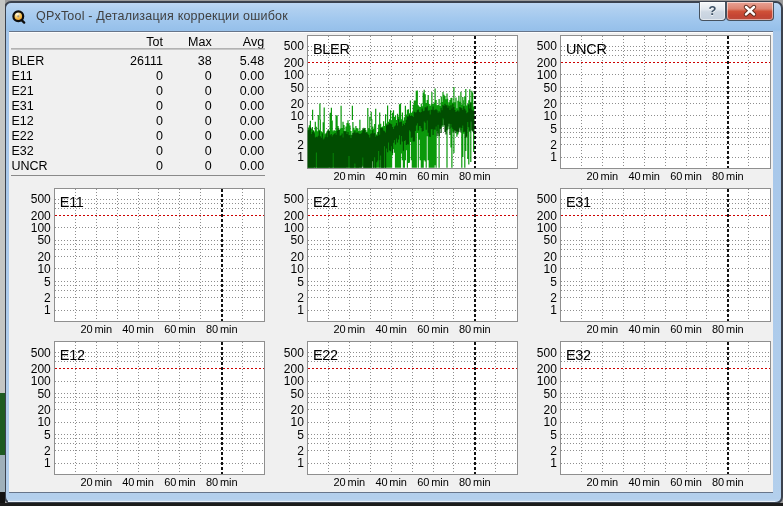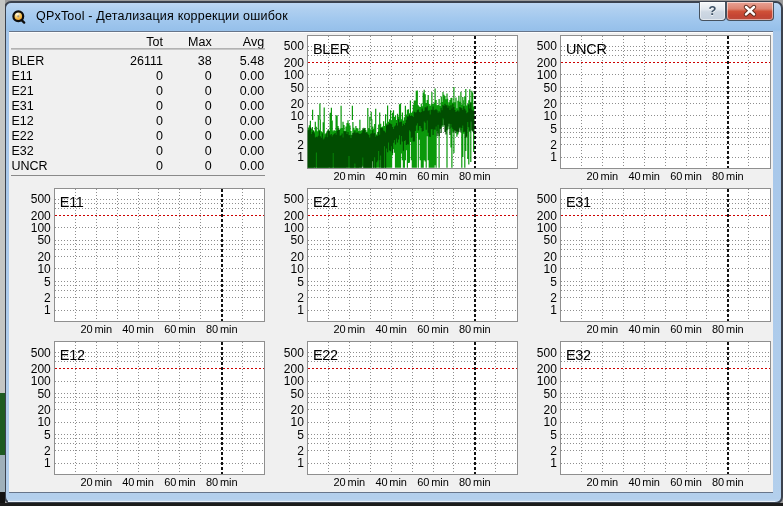--- a/index.html
+++ b/index.html
@@ -2,21 +2,21 @@
 <html><head><meta charset="utf-8"><style>
 *{margin:0;padding:0;box-sizing:border-box}
 html,body{width:783px;height:506px;overflow:hidden;background:#9b9b9b;font-family:"Liberation Sans",sans-serif}
 #bgl{position:absolute;left:0;top:0;width:5px;height:506px;background:#c4c6c4}
 #bgl .g{position:absolute;left:0;top:393px;width:5px;height:62px;background:#1e5c22}
 #bgl .gb{position:absolute;left:0;top:455px;width:5px;height:37px;background:#9fb0ba}
 #bgl .b{position:absolute;left:0;top:492px;width:5px;height:14px;background:#121212}
 #bgb{position:absolute;left:0;top:503px;width:783px;height:3px;background:#1c1c1c}
 #win{position:absolute;left:4px;top:1px;width:779px;height:503px;border:2px solid #3b424e;border-radius:7px;
  background:linear-gradient(#bdd7f3 0px,#b0d0f0 6px,#a2c8ee 16px,#96c0ea 27px,#a4c5e9 29px,#b3cfec 496px,#c8dcf2 499px)}
-#ttl{position:absolute;left:36px;top:9px;font-size:12.5px;color:#000000;letter-spacing:.2px}
+#ttl{position:absolute;left:36px;top:9px;font-size:12.5px;color:#404040;letter-spacing:.2px}
 #icon{position:absolute;left:11px;top:6px}
 .btn{position:absolute;top:2px;height:19px;border:1px solid #46525f;border-top:none;box-shadow:inset 0 0 0 1px rgba(255,255,255,.5);text-align:center;line-height:17px;font-weight:bold}
 #bhelp{left:699px;width:27px;border-radius:0 0 4px 4px;background:linear-gradient(#f7f9fa 0%,#e3e9ef 40%,#ced8e3 55%,#c6d1de 100%);color:#3c5064;font-size:13px;text-shadow:0 1px 0 rgba(255,255,255,.8)}
 #bclose{left:726px;width:48px;border-radius:0 0 4px 4px;background:linear-gradient(#e9a395 0%,#dd8471 38%,#cf5138 52%,#c54534 75%,#bc4939 100%)}
 #content{position:absolute;left:9px;top:31px;width:764px;height:462px;background:#f0f0f0;border-top:1px solid #67758a;border-bottom:1px solid #67758a;box-shadow:inset 0 1px 0 #fdfdfd}
 #wline{position:absolute;left:8px;top:501px;width:767px;height:1px;background:#e8f0f8}
 svg{position:absolute;left:0;top:0}
 </style></head><body>
 <div id="win"></div>
 <div id="content"></div>

